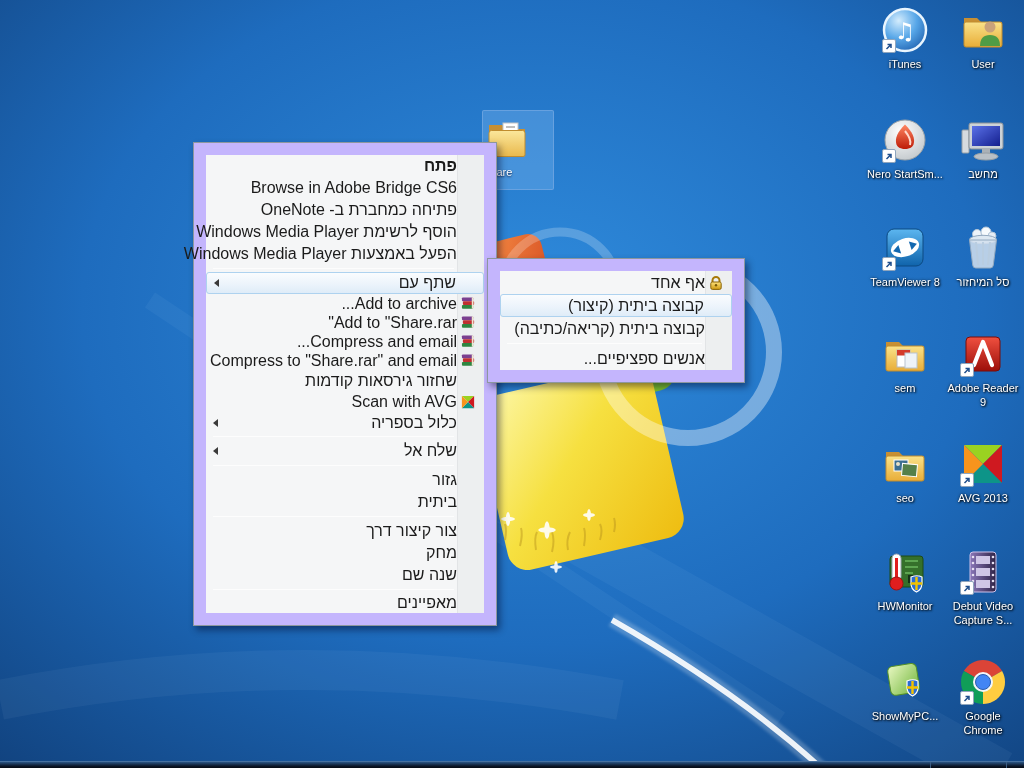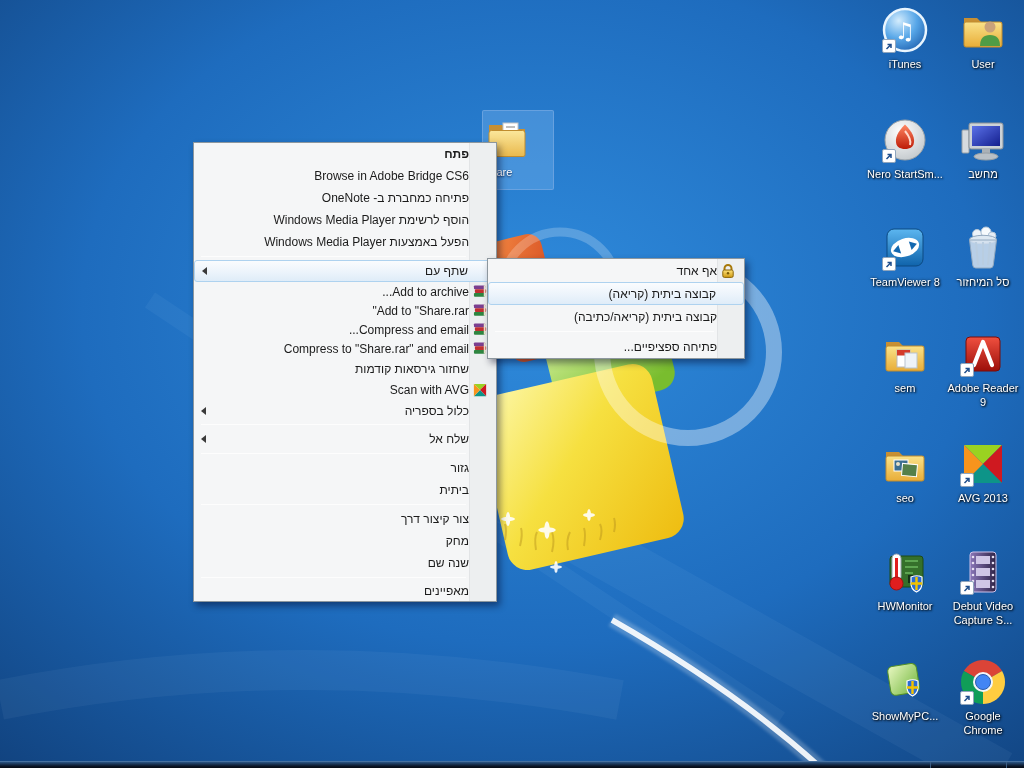--- a/index.html
+++ b/index.html
@@ -24,21 +24,21 @@
                     border:1px solid #8fa5bd; border-radius:2px; }
 
   
   .share-folder { position:absolute; left:482px; top:110px; width:72px; height:80px; z-index:5;
                   background:rgba(130,185,240,.35); border:1px solid rgba(110,165,225,.85); border-radius:2px;
                   display:flex; flex-direction:column; align-items:flex-start; }
   .share-folder .di-label { text-shadow:0 1px 2px rgba(0,0,30,.8); }
 
   
   .menu { position:absolute; direction:rtl; background:#c4b5fd; border:1px solid #8d979e;
-          box-shadow:3px 4px 7px rgba(0,0,30,.45); padding:0; font-size:12px; color:#1b1b1b; }
+          box-shadow:3px 4px 7px rgba(0,0,30,.45); padding:12px; font-size:16px; color:#1b1b1b; }
   .menu-list { background:linear-gradient(to left,#edeff0 0 26px,#e2e4e6 26px 27px,#f5f6f7 27px); }
   .mi { display:flex; align-items:center; height:22px; position:relative; padding:0 5px 0 16px; white-space:nowrap; }
   .mi.h19 { height:19px; }
   .mi.h21 { height:21px; }
   .mi.h20 { height:20px; }
   .mi .icon-slot { width:22px; flex:none; display:flex; justify-content:center; align-items:center; }
   .mi .lbl { flex:1; text-align:right; padding-left:6px; }
   .mi.bold .lbl { font-weight:bold; }
   .mi .sub-arrow { position:absolute; left:7px; top:50%; margin-top:-4px; width:0; height:0;
                    border-top:4px solid transparent; border-bottom:4px solid transparent; border-right:5px solid #3a3a3a; }
@@ -577,30 +577,30 @@
             </defs>
           <path d="M4.5 7 V5.5 a3.5 3.5 0 0 1 7 0 V7" stroke="#a87908" stroke-width="2" fill="none"></path>
           <rect x="2.8" y="7" width="10.4" height="7.4" rx="1.6" fill="url(#lkg)" stroke="#8a6508"></rect>
           <circle cx="8" cy="10.3" r="1.2" fill="#7a5a06"></circle>
         </svg>
       </span>
       <span class="lbl">אף אחד</span>
       </div>
     <div class="mi hl">
         <span class="icon-slot"></span>
-        <span class="lbl">קבוצה ביתית (קריאה)</span>
+        <span class="lbl">קבוצה ביתית (קיצור)</span>
       </div>
     <div class="mi">
         <span class="icon-slot"></span>
         <span class="lbl">קבוצה ביתית (קריאה/כתיבה)</span>
       </div>
     <div class="msep"></div>
     <div class="mi">
         <span class="icon-slot"></span>
-        <span class="lbl">פתיחה ספציפיים...</span>
+        <span class="lbl">אנשים ספציפיים...</span>
       </div>
   </div>
 </div>
 
 <div class="taskbar">
   <span class="tb-div" style="left:930px;"></span>
   <span class="tb-div" style="left:1006px;"></span>
 </div>
 
 </body></html>

